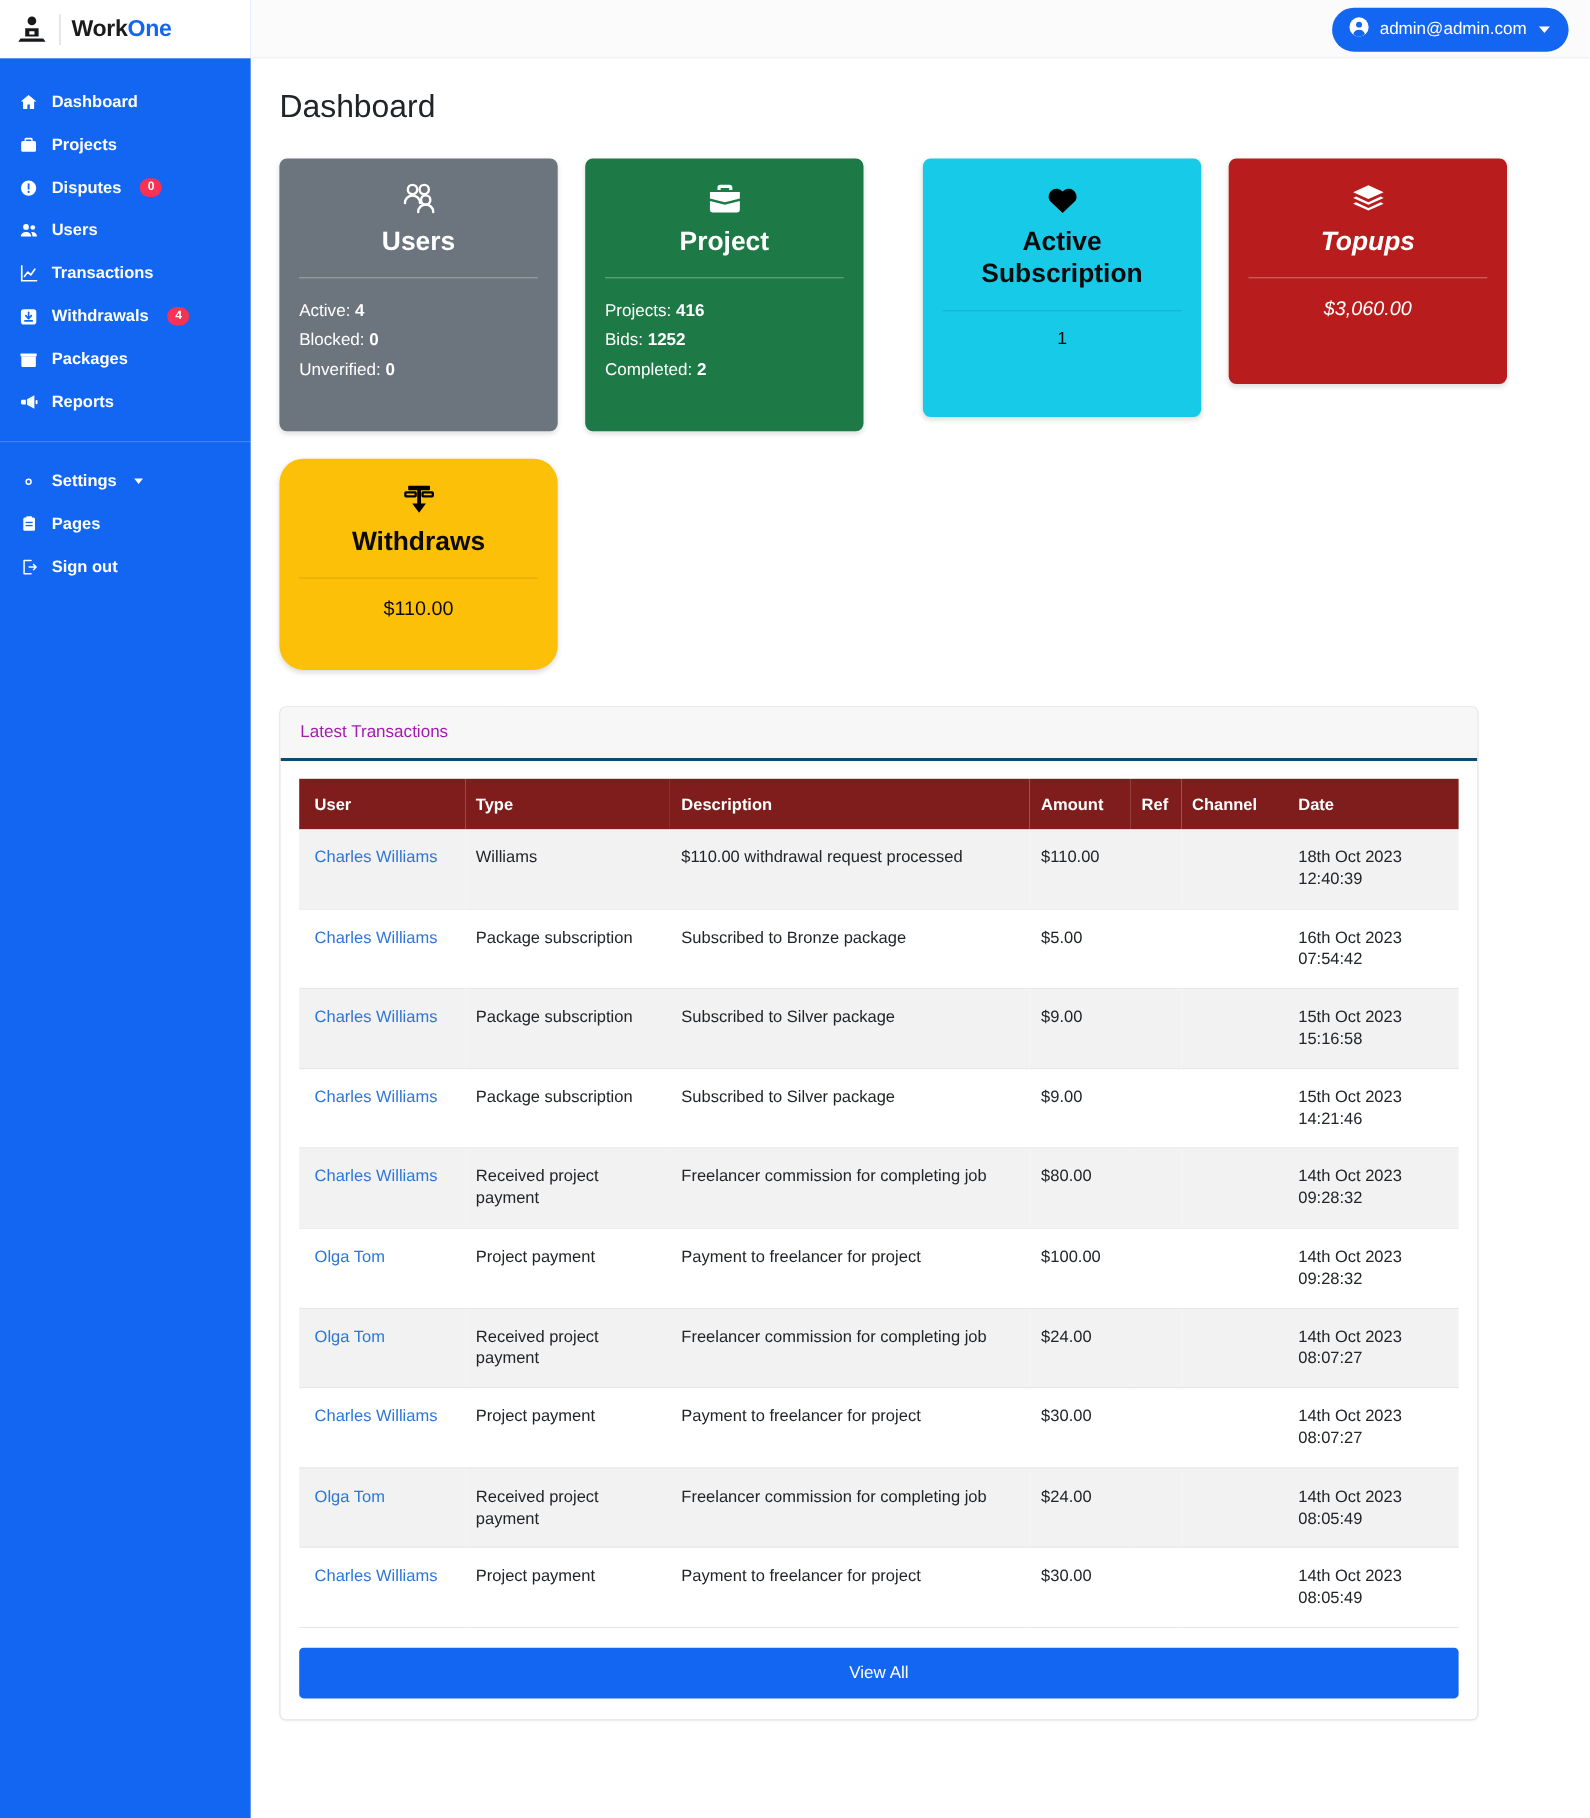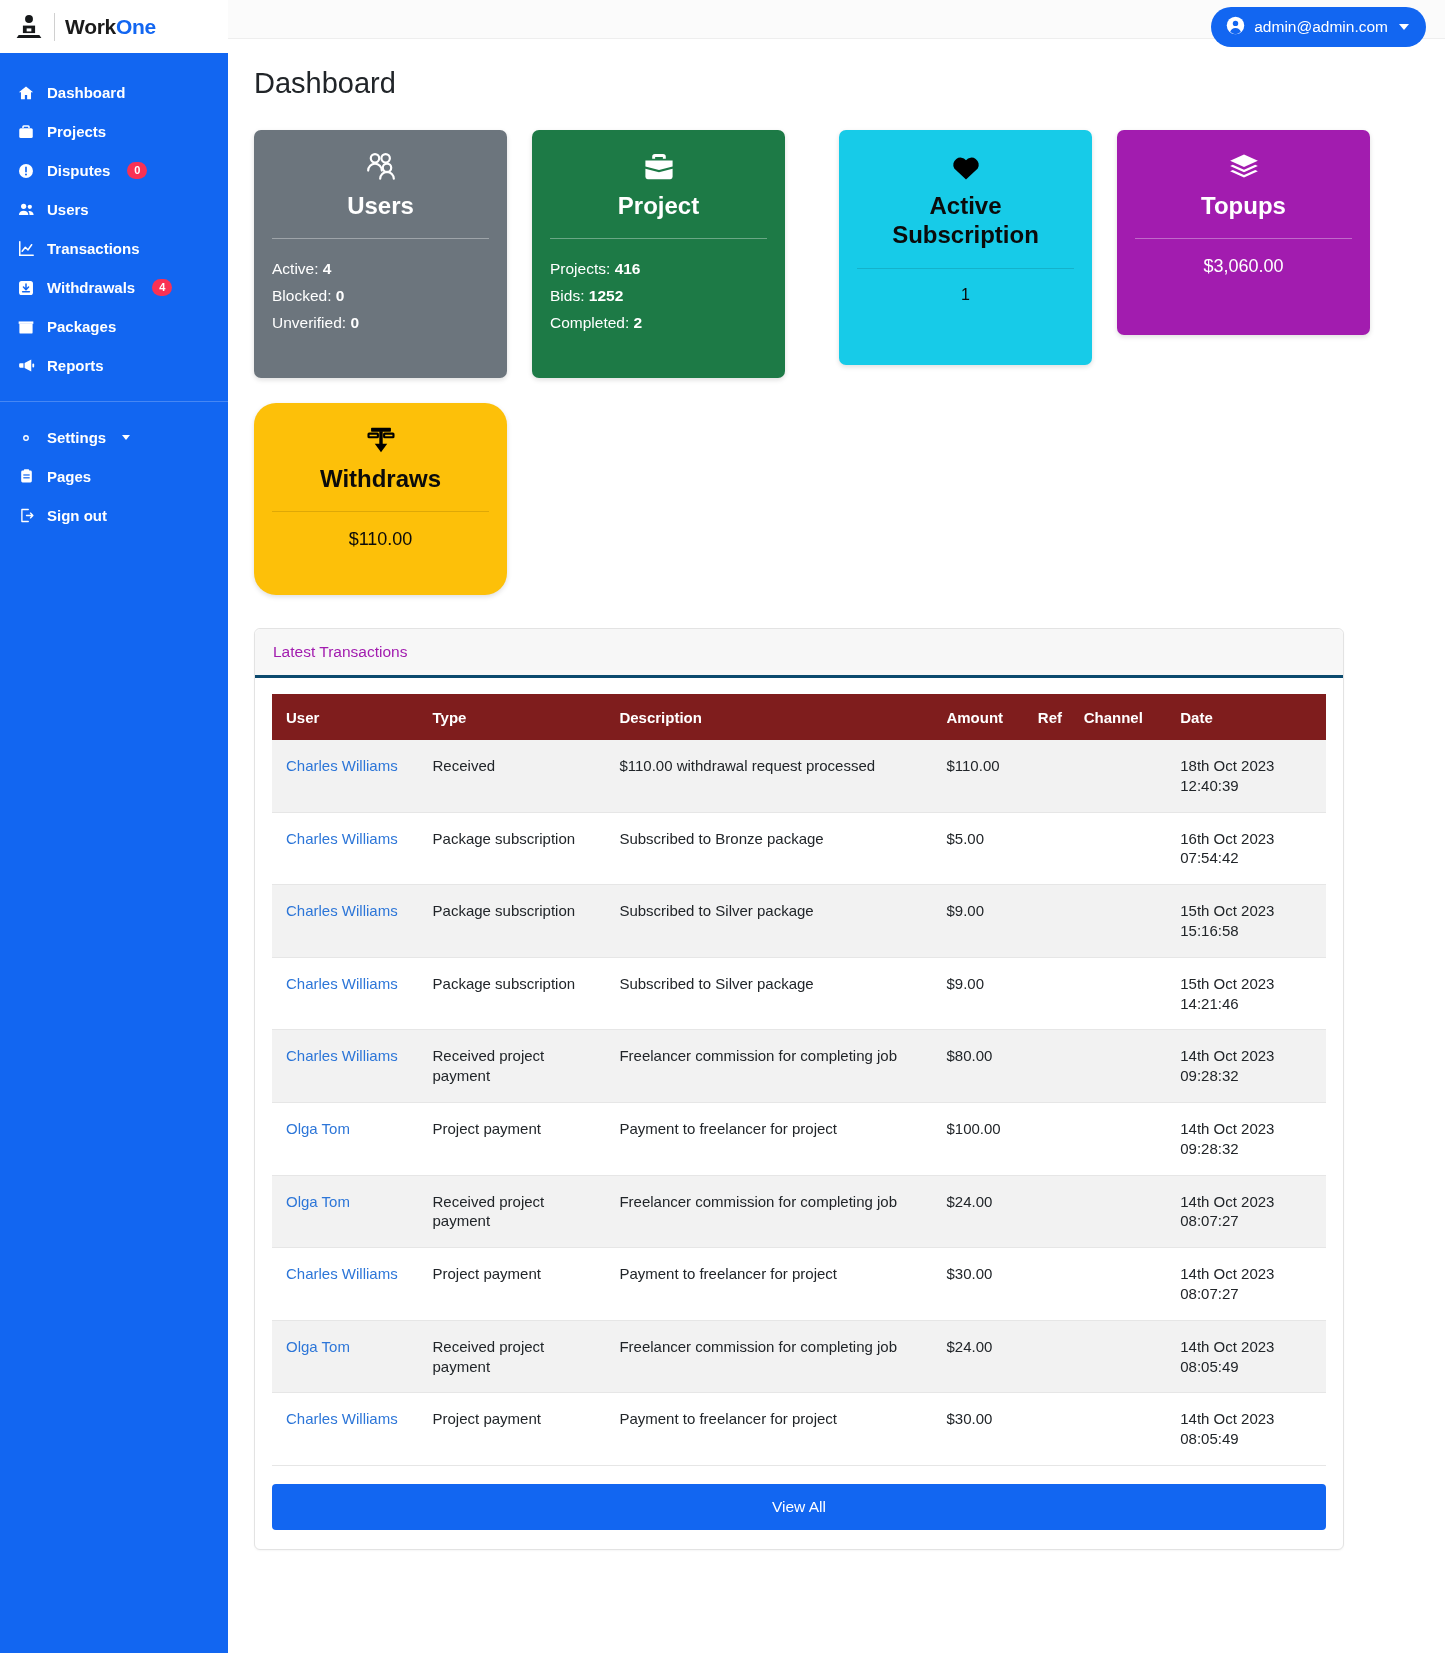--- a/index.html
+++ b/index.html
@@ -78,21 +78,21 @@
 
   
   .main {
     flex: 1;
     background: #ffffff;
     position: relative;
     display: flex;
     flex-direction: column;
   }
   .topbar {
-    height: 39px;
+    height: 53px;
     background: #fbfbfb;
     border-bottom: 1px solid #eeeeee;
     display: flex;
     align-items: center;
     justify-content: flex-end;
     padding-right: 3px;
     position: relative;
   }
   .user-pill {
     background: #1266f1;
@@ -156,21 +156,21 @@
   }
   .card.dark-text .card-rule { background: rgba(0,0,0,0.12); }
   .card-lines { font-size: 15.5px; line-height: 1.72; }
   .card-lines b { font-weight: bold; }
   .card-center { text-align: center; font-size: 16px; }
   .card-amount { text-align: center; font-size: 18px; }
 
   .c-users { background: #6c757d; min-height: 248px; }
   .c-project { background: #1d7a46; min-height: 248px; }
   .c-sub { background: #17cbe8; color: #0b0b0b; min-height: 235px; margin-left: 29px; }
-  .c-topups { background: #a21caf; min-height: 205px; }
+  .c-topups { background: #b91c1c; min-height: 205px; font-style: italic; }
   .c-withdraws { background: #fdc009; color: #0b0b0b; min-height: 192px; border-radius: 22px; }
 
   
   .panel {
     margin-top: 33px;
     border: 1px solid #e3e3e3;
     border-radius: 6px;
     background: #fff;
     width: 1090px;
     box-shadow: 0 1px 2px rgba(0,0,0,0.04);
@@ -487,21 +487,21 @@
                 <th class="col-amt">Amount</th>
                 <th class="col-ref">Ref</th>
                 <th class="col-chan">Channel</th>
                 <th class="col-date">Date</th>
               </tr>
             </thead>
             <tbody>
 
               <tr>
                 <td class="col-user"><a class="u-link">Charles Williams</a></td>
-                <td class="col-type">Received</td>
+                <td class="col-type">Williams</td>
                 <td class="col-desc">$110.00 withdrawal request processed</td>
                 <td class="col-amt">$110.00</td>
                 <td class="col-ref"></td>
                 <td class="col-chan"></td>
                 <td class="col-date"><span>18th Oct 2023</span><br><span>12:40:39</span></td>
               </tr>
 
               <tr>
                 <td class="col-user"><a class="u-link">Charles Williams</a></td>
                 <td class="col-type">Package subscription</td>

